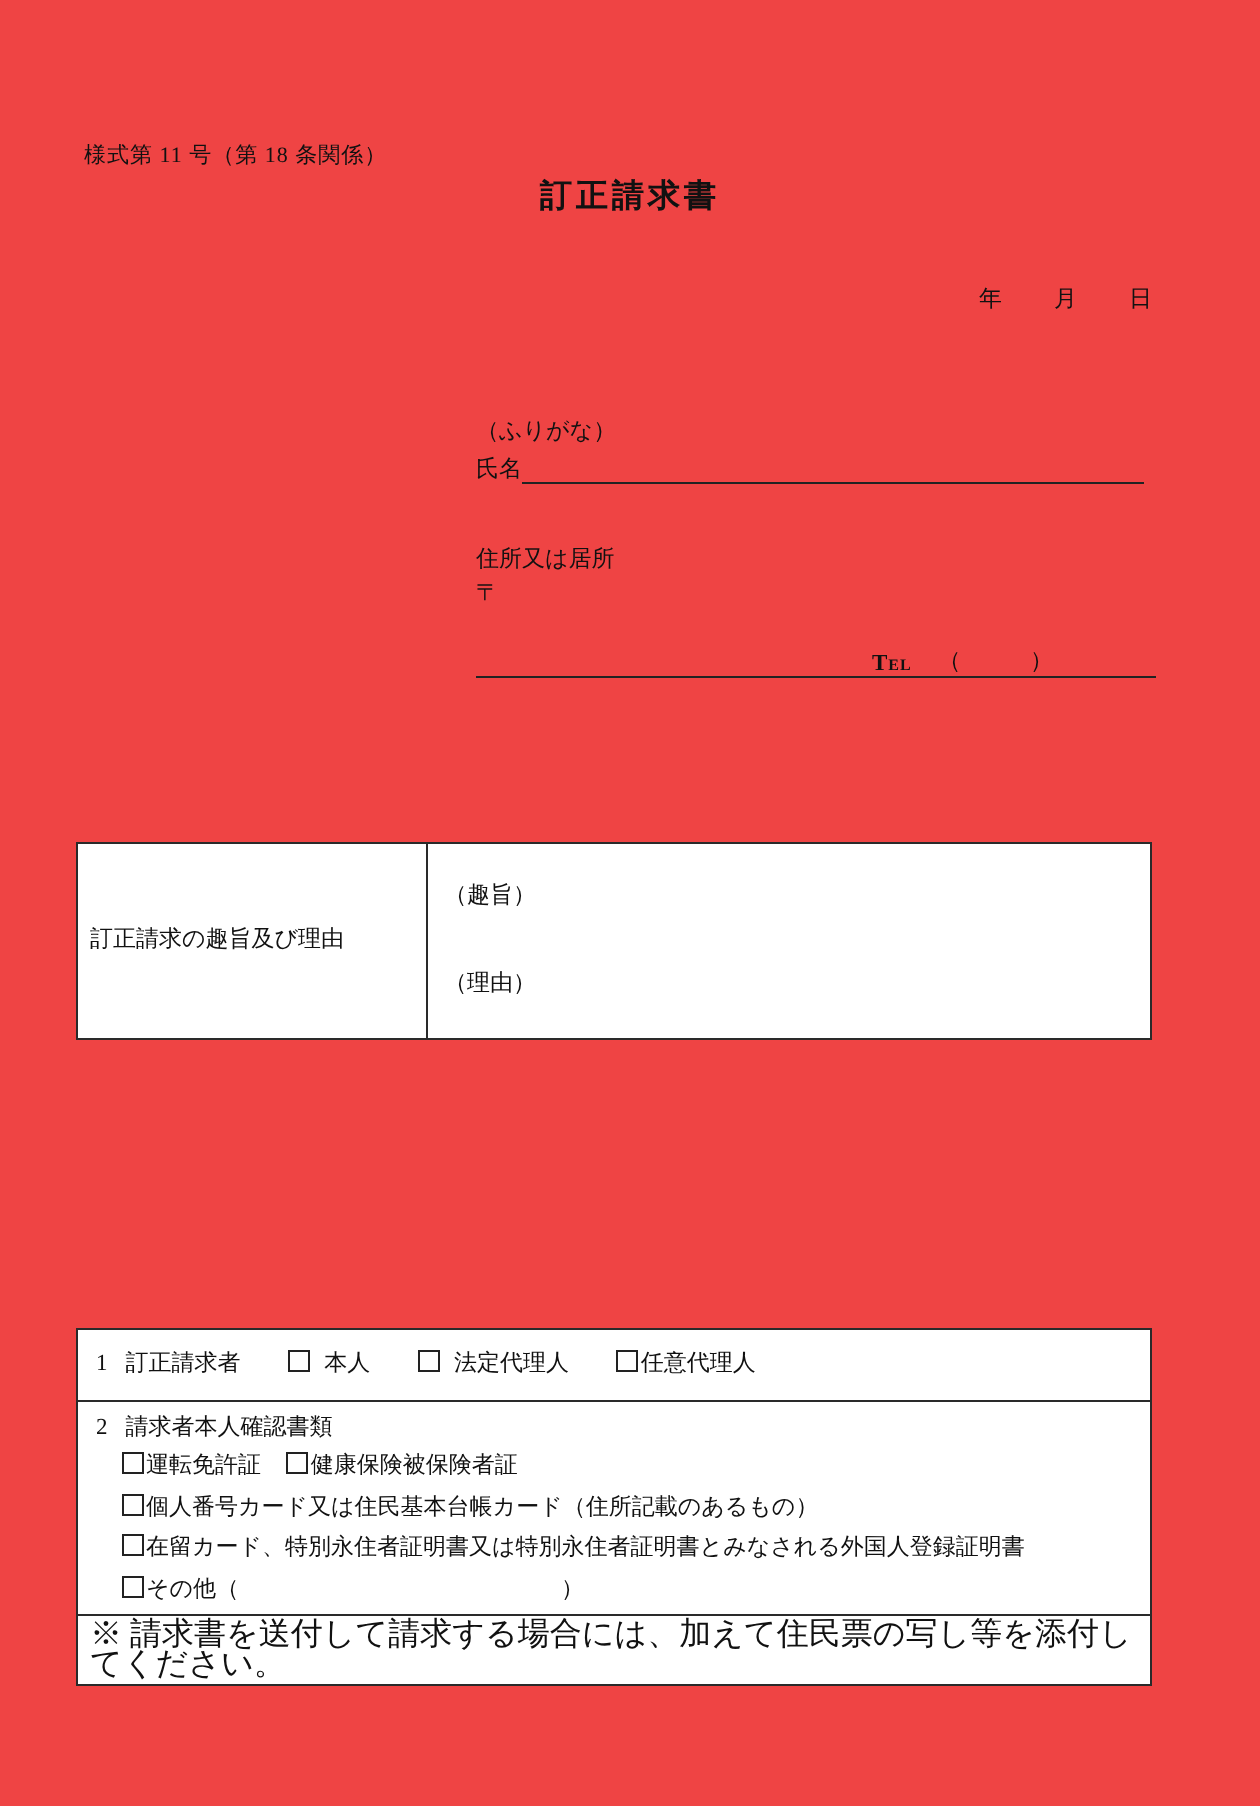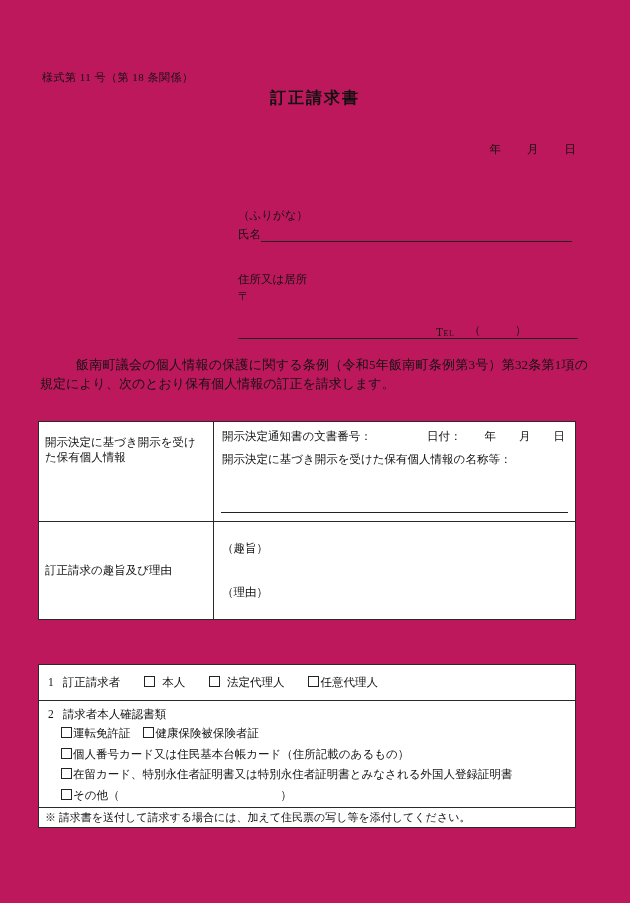--- a/index.html
+++ b/index.html
@@ -1,34 +1,34 @@
 <!DOCTYPE html>
 <html><head>
 <meta charset="utf-8">
 <style>
   html,body{margin:0;padding:0;background:#e8e8e8;}
   .page{
-    position:relative;width:630px;height:903px;background:#be185d;
+    position:relative;width:630px;height:903px;background:#ef4444;
     font-family:"Liberation Serif","DejaVu Serif",serif;color:#111;
     font-size:11.5px;overflow:hidden;margin:0 auto;
   }
   .abs{position:absolute;}
   .form-no{left:42px;top:70px;font-size:11px;letter-spacing:0.5px;}
   .title{left:0;right:0;top:88px;margin:0;text-align:center;font-size:16px;font-weight:600;letter-spacing:2px;}
   .date-top{right:53px;top:142px;letter-spacing:1px;}
   .addressee{left:57px;top:159px;font-size:12px;}
   .honorific{margin-left:58px;}
   .furigana{left:238px;top:208px;}
   .name-row{left:238px;top:226px;width:334px;display:flex;align-items:flex-end;}
   .name-row .lbl{flex:0 0 auto;}
   .write-line{flex:1 1 auto;border-bottom:1px solid #222;height:15px;}
   .addr-label{left:238px;top:272px;}
   .postal{left:238px;top:289px;}
   .tel-row{left:238px;top:323px;width:340px;height:15px;border-bottom:1px solid #222;}
-  .tel{position:absolute;left:198px;bottom:0;font-variant:small-caps;letter-spacing:0.5px;}
+  .tel{position:absolute;left:198px;bottom:0;font-variant:small-caps;letter-spacing:0.5px;font-weight:bold;}
   .tel-val{position:absolute;left:231px;bottom:0;}
   .para{left:40px;top:356px;width:548px;margin:0;font-size:13px;line-height:18.5px;text-indent:36px;text-align:justify;}
   table{border-collapse:collapse;table-layout:fixed;position:absolute;left:38px;background:#fff;}
   td{border:1px solid #2a2a2a;font-size:11.5px;line-height:15px;padding:3px 6px;vertical-align:middle;}
   .t1{top:421px;width:538px;}
   .t1 .c1{width:175px;}
   .r1{height:34px;}
   .r1 .v1{padding-left:80px;}
   .r2{height:100px;}
   .r2 .th{vertical-align:top;padding-top:13px;}
@@ -46,21 +46,21 @@
   .opt{margin-left:21px;white-space:nowrap;text-align:center;}
   .cb{display:inline-block;width:9px;height:9px;border:1px solid #222;vertical-align:-1px;background:#fff;}
   .opt .cb{margin-right:7px;}
   .opt.tight .cb{margin-right:1px;}
   .q2 td{vertical-align:top;padding:4px 9px 2px;border-radius:18px;}
   .q2 .head{line-height:18px;}
   .docline{padding-left:13px;line-height:20.5px;}
   .docline .cb{margin-right:1px;}
   .docline .item + .item{margin-left:10px;}
   .q3{height:20px;}
-  .q3 td{font-size:11px;padding:2px 6px;}
+  .q3 td{font-size:16px;padding:2px 6px;}
 </style>
 </head>
 <body>
 
 <div class="page">
 
   <div class="abs form-no">様式第 11 号（第 18 条関係）</div>
   <h1 class="abs title">訂正請求書</h1>
   <div class="abs date-top">年　　月　　日</div>
 
@@ -72,39 +72,27 @@
   </div>
 
   <div class="abs addr-label">住所又は居所</div>
   <div class="abs postal">〒</div>
 
   <div class="abs tel-row">
     <span class="tel">Tel</span>
     <span class="tel-val">（　　　）</span>
   </div>
 
-  <p class="abs para">飯南町議会の個人情報の保護に関する条例（令和5年飯南町条例第3号）第32条第1項の規定により、次のとおり保有個人情報の訂正を請求します。</p>
 
   <table class="t1">
     <colgroup>
         <col class="c1">
         <col class="c2">
       </colgroup>
     <tbody>
-    <tr class="r2">
-      <td class="th">開示決定に基づき開示を受けた保有個人情報</td>
-      <td class="v2">
-        <div class="l1">
-          <span>開示決定通知書の文書番号：</span>
-          <span>日付：　　年　　月　　日</span>
-        </div>
-        <div class="l2">開示決定に基づき開示を受けた保有個人情報の名称等：</div>
-        <div class="cell-line"></div>
-      </td>
-    </tr>
     <tr class="r3">
       <td class="th">訂正請求の趣旨及び理由</td>
       <td class="v3">
         <div>（趣旨）</div>
         <div class="reason">（理由）</div>
       </td>
     </tr>
   </tbody>
     </table>
 

